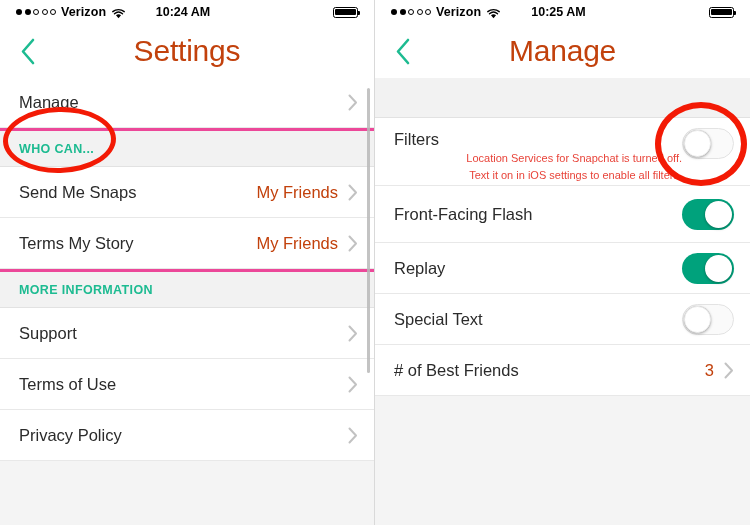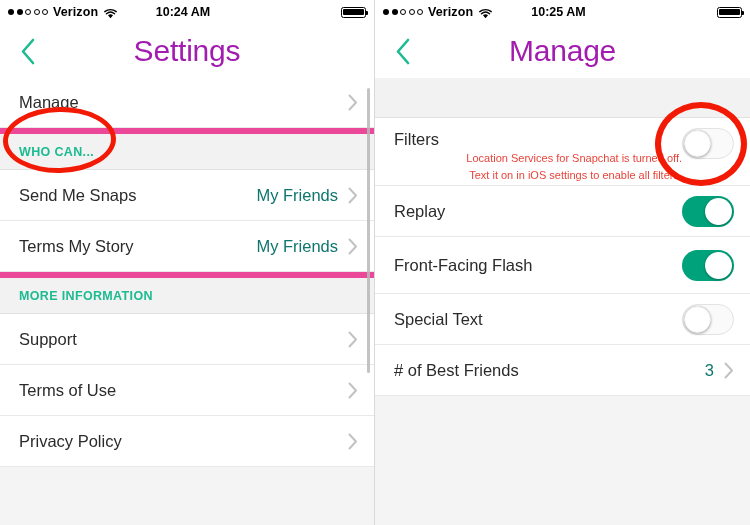--- a/index.html
+++ b/index.html
@@ -11,21 +11,21 @@
   }
   .screens { position: relative; width: 750px; height: 525px; display: flex; }
   .phone { position: relative; width: 375px; height: 525px; background: #f4f4f4; overflow: hidden; }
   .phone.left { border-right: 1px solid #d9d9d9; }
 
   
   .statusbar {
     height: 24px; background: #ffffff;
     display: flex; align-items: center;
     position: relative;
-    padding: 0 8px;
+    padding: 0 16px;
   }
   .sb-left { display: flex; align-items: center; gap: 5px; }
   .dots { display: flex; align-items: center; gap: 2.5px; }
   .dot { width: 6px; height: 6px; border-radius: 50%; }
   .dot.on { background: #000; }
   .dot.off { background: transparent; border: 1.2px solid #000; width: 6px; height: 6px; }
   .carrier { font-size: 12.5px; font-weight: bold; color: #000; letter-spacing: .1px; }
   .wifi { width: 15px; height: 12px; display: block; }
   .sb-time {
     position: absolute; left: 0; right: 8px; text-align: center;
@@ -41,48 +41,48 @@
     width: 2.2px; height: 4px; background: #000; border-radius: 0 1px 1px 0;
   }
   .battery i { display: block; height: 100%; background: #000; border-radius: 1px; }
 
   
   .navbar {
     height: 54px; background: #ffffff;
     display: flex; align-items: center; justify-content: center;
     position: relative;
   }
-  .nav-title { font-size: 30px; color: #a21caf; font-weight: normal; letter-spacing: -0.2px; }
+  .nav-title { font-size: 30px; color: #c2410c; font-weight: normal; letter-spacing: -0.2px; }
   .nav-back {
     position: absolute; left: 14px; top: 50%; transform: translateY(-50%);
     width: 28px; height: 30px; display: flex; align-items: center; justify-content: center;
     cursor: pointer;
   }
   .nav-back svg { display: block; }
 
   
   .scrollarea { position: relative; height: 447px; background: #f4f4f4; overflow: hidden; }
   .section-head {
     background: #f2f2f2; color: #1dbb91;
     font-size: 12.5px; font-weight: bold; letter-spacing: .35px;
     padding: 11px 0 10px 19px;
-    border-top: 6px solid #ec4899; border-bottom: 1px solid #e2e2e2;
+    border-top: 3px solid #ec4899; border-bottom: 1px solid #e2e2e2;
   }
   .section-head.first { border-top: none; }
   .gap { background: #f2f2f2; border-bottom: 1px solid #e2e2e2; }
 
   .row {
     background: #fff;
     display: flex; align-items: center;
     padding: 0 16px 0 19px;
     border-bottom: 1px solid #e8e8e8;
     position: relative;
   }
   .row-label { font-size: 16.5px; color: #2b2b2b; flex: 1; }
-  .row-value { font-size: 16.5px; color: #0f766e; margin-right: 10px; }
+  .row-value { font-size: 16.5px; color: #c2410c; margin-right: 10px; }
   .chev { color: #c2c2c2; display: flex; align-items: center; }
   .chev svg { display: block; }
   .row.h50 { height: 50px; }
   .row.h51 { height: 51px; }
 
   
   .row.filters { height: 68px; align-items: flex-start; padding-top: 10px; flex-direction: row; }
   .filters-text { flex: 1; display: flex; flex-direction: column; gap: 3px; padding-top: 2px; }
   .filters-title { font-size: 16.5px; color: #2b2b2b; }
   .warn { font-size: 11px; color: #e8443a; line-height: 13.5px; text-align: right; }
@@ -279,34 +279,34 @@
         <span class="filters-text">
           <span class="filters-title">Filters</span>
           <span class="warn">Location Services for Snapchat is turned off.</span>
           <span class="warn">Text it on in iOS settings to enable all filters.</span>
         </span>
         <span class="toggle off">
             <span class="knob"></span>
           </span>
       </div>
 
+      <div class="row h57" style="height:57px">
+        <span class="row-label">Front-Facing Flash</span>
+        <span class="toggle on">
+            <span class="knob"></span>
+          </span>
+      </div>
+
       <div class="row" style="height:51px">
         <span class="row-label">Replay</span>
         <span class="toggle on">
             <span class="knob"></span>
           </span>
       </div>
 
-      <div class="row h57" style="height:57px">
-        <span class="row-label">Front-Facing Flash</span>
-        <span class="toggle on">
-            <span class="knob"></span>
-          </span>
-      </div>
-
       <div class="row" style="height:51px">
         <span class="row-label">Special Text</span>
         <span class="toggle off">
             <span class="knob"></span>
           </span>
       </div>
 
       <div class="row" style="height:51px">
         <span class="row-label"># of Best Friends</span>
         <span class="row-value">3</span>

